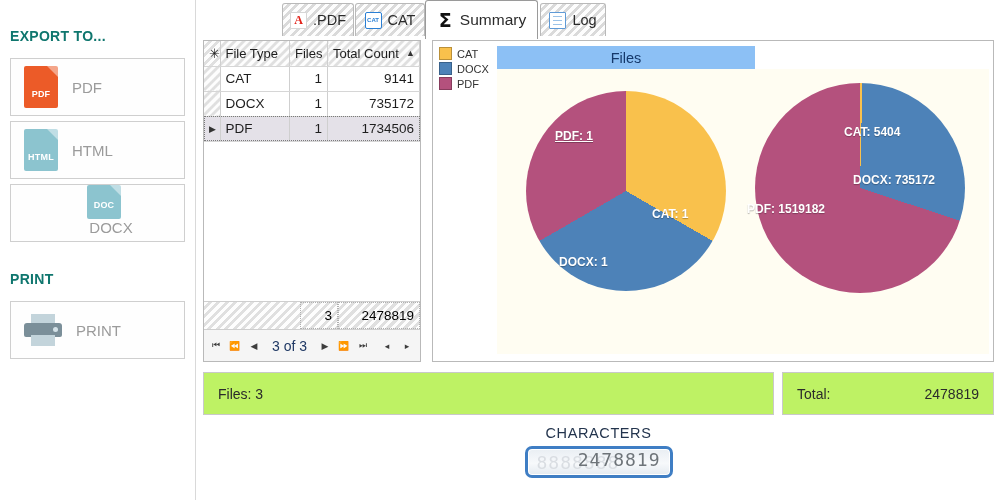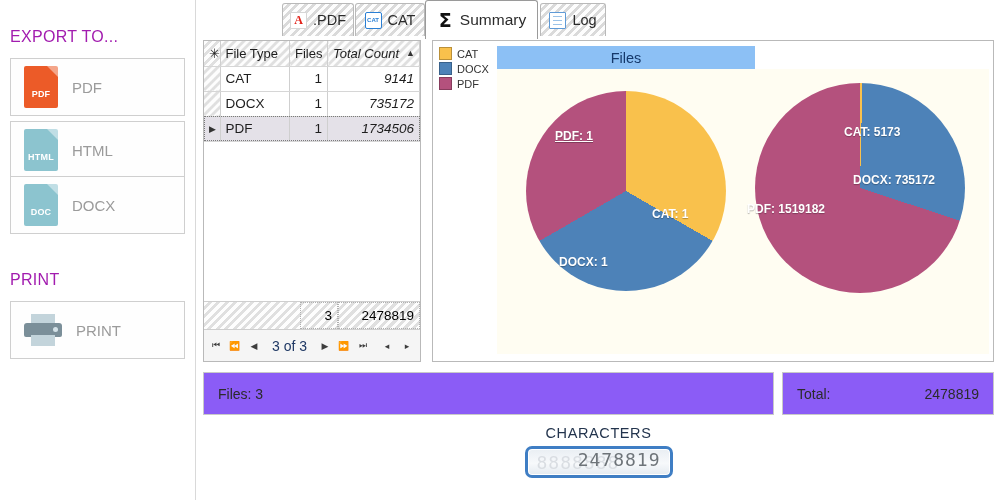--- a/index.html
+++ b/index.html
@@ -17,25 +17,26 @@
 
   
   #left-panel {
     position: absolute; left: 0; top: 0;
     width: 196px; height: 500px;
     background: #ffffff;
     border-right: 1px solid #d9d9d9;
     box-sizing: border-box;
   }
   .section-title {
-    font-size: 16px;
-    color: #a21caf;
+    font-size: 14px;
+    color: #0f766e;
     letter-spacing: .3px;
     margin: 0;
     padding: 0 0 0 10px;
+    font-weight: bold;
   }
   #export-title { position: absolute; left: 0; top: 28px; }
   #print-title  { position: absolute; left: 0; top: 271px; }
 
   .side-button {
     position: absolute;
     left: 10px;
     width: 175px;
     height: 58px;
     background: #fefefe;
@@ -46,21 +47,21 @@
     padding-left: 13px;
     cursor: pointer;
   }
   .side-button .btn-label {
     margin-left: 14px;
     font-size: 15px;
     color: #9b9b9b;
   }
   #btn-pdf  { top: 58px; }
   #btn-html { top: 121px; }
-  #btn-docx { top: 176px; }
+  #btn-docx { top: 184px; flex-direction: column; }
   #btn-print{ top: 301px; }
 
   
   .file-icon {
     position: relative;
     width: 34px; height: 42px;
     flex: 0 0 34px;
   }
   .file-icon .body {
     position: absolute; inset: 0;
@@ -231,21 +232,21 @@
     font-size:13px;
   }
   th.col-ind, td.col-ind {
     width: 16px; padding:0; text-align:center;
     background-color:#efefef;
     background-image: repeating-linear-gradient(
       135deg, rgba(255,255,255,.9) 0 3px, rgba(222,222,222,.9) 3px 6px);
     color:#555; font-size:9px;
   }
   th.col-files, td.col-files { width: 38px; text-align:right; }
-  th.col-total, td.col-total { width: 92px; text-align:right; border-right:none;font-style:italic; }
+  th.col-total, td.col-total { width: 92px; text-align:right; border-right:none; }
   th.col-total { text-align:left; position:relative; }
   th .sortmark {
     position:absolute; right:4px; top:50%; transform:translateY(-50%);
     color:#333; font-size:9px;
   }
   td { color:#1e1e1e; background:#fff; }
   tr.selected td { background:#e4e1e8; }
   tr.selected td:first-child { color:#333; }
   tr.selected { outline: 1px dotted #7a7a7a; outline-offset:-1px; }
 
@@ -331,21 +332,21 @@
     font-weight:bold;
     white-space:nowrap;
     text-shadow: 0 1px 1px rgba(0,0,0,.28);
   }
 
   
   .status-box {
     position:absolute;
     height: 43px;
     border:1px solid #c9c9c9;
-    background:#8b5cf6;
+    background:#bef264;
     box-sizing:border-box;
     display:flex; align-items:center;
     font-size:14px; color:#2b2b2b;
     padding: 0 14px;
   }
   #status-files { left:6px; top:337px; width:571px; }
   #status-total { left:585px; top:337px; width:212px; justify-content:space-between;gap:7px; }
 
   
   #counter-wrap {
@@ -537,21 +538,21 @@
           <div class="pie" id="pie-files" style="left: 29px; top: 22px; width: 200px; height: 200px; background: conic-gradient(rgb(249, 193, 76) 0deg, rgb(249, 193, 76) 120deg, rgb(77, 130, 184) 120deg, rgb(77, 130, 184) 240deg, rgb(180, 81, 125) 240deg, rgb(180, 81, 125) 360deg);"></div>
           <span class="slice-label" style="left:155px;top:138px;">CAT: 1</span>
           <span class="slice-label" style="left:62px;top:186px;">DOCX: 1</span>
           <span class="slice-label" style="left:58px;top:60px;text-decoration:underline;">PDF: 1</span>
         </div>
       </div>
 
       <div class="chart-box" id="chart-chars">
         <div class="chart-plot">
           <div class="pie" id="pie-chars" style="left: 24px; top: 14px; width: 210px; height: 210px; background: conic-gradient(rgb(249, 193, 76) 0deg, rgb(249, 193, 76) 1.328deg, rgb(77, 130, 184) 1.328deg, rgb(77, 130, 184) 108.097deg, rgb(180, 81, 125) 108.097deg, rgb(180, 81, 125) 360deg);"></div>
-          <span class="slice-label" style="left:113px;top:56px;">CAT: 5173</span>
+          <span class="slice-label" style="left:113px;top:56px;">CAT: 5404</span>
           <span class="slice-label" style="left:122px;top:104px;">DOCX: 735172</span>
           <span class="slice-label" style="left:16px;top:133px;">PDF: 1519182</span>
         </div>
       </div>
     </div>
 
     <div class="status-box" id="status-files">
       <span>Files: 3</span>
     </div>
     <div class="status-box" id="status-total">

